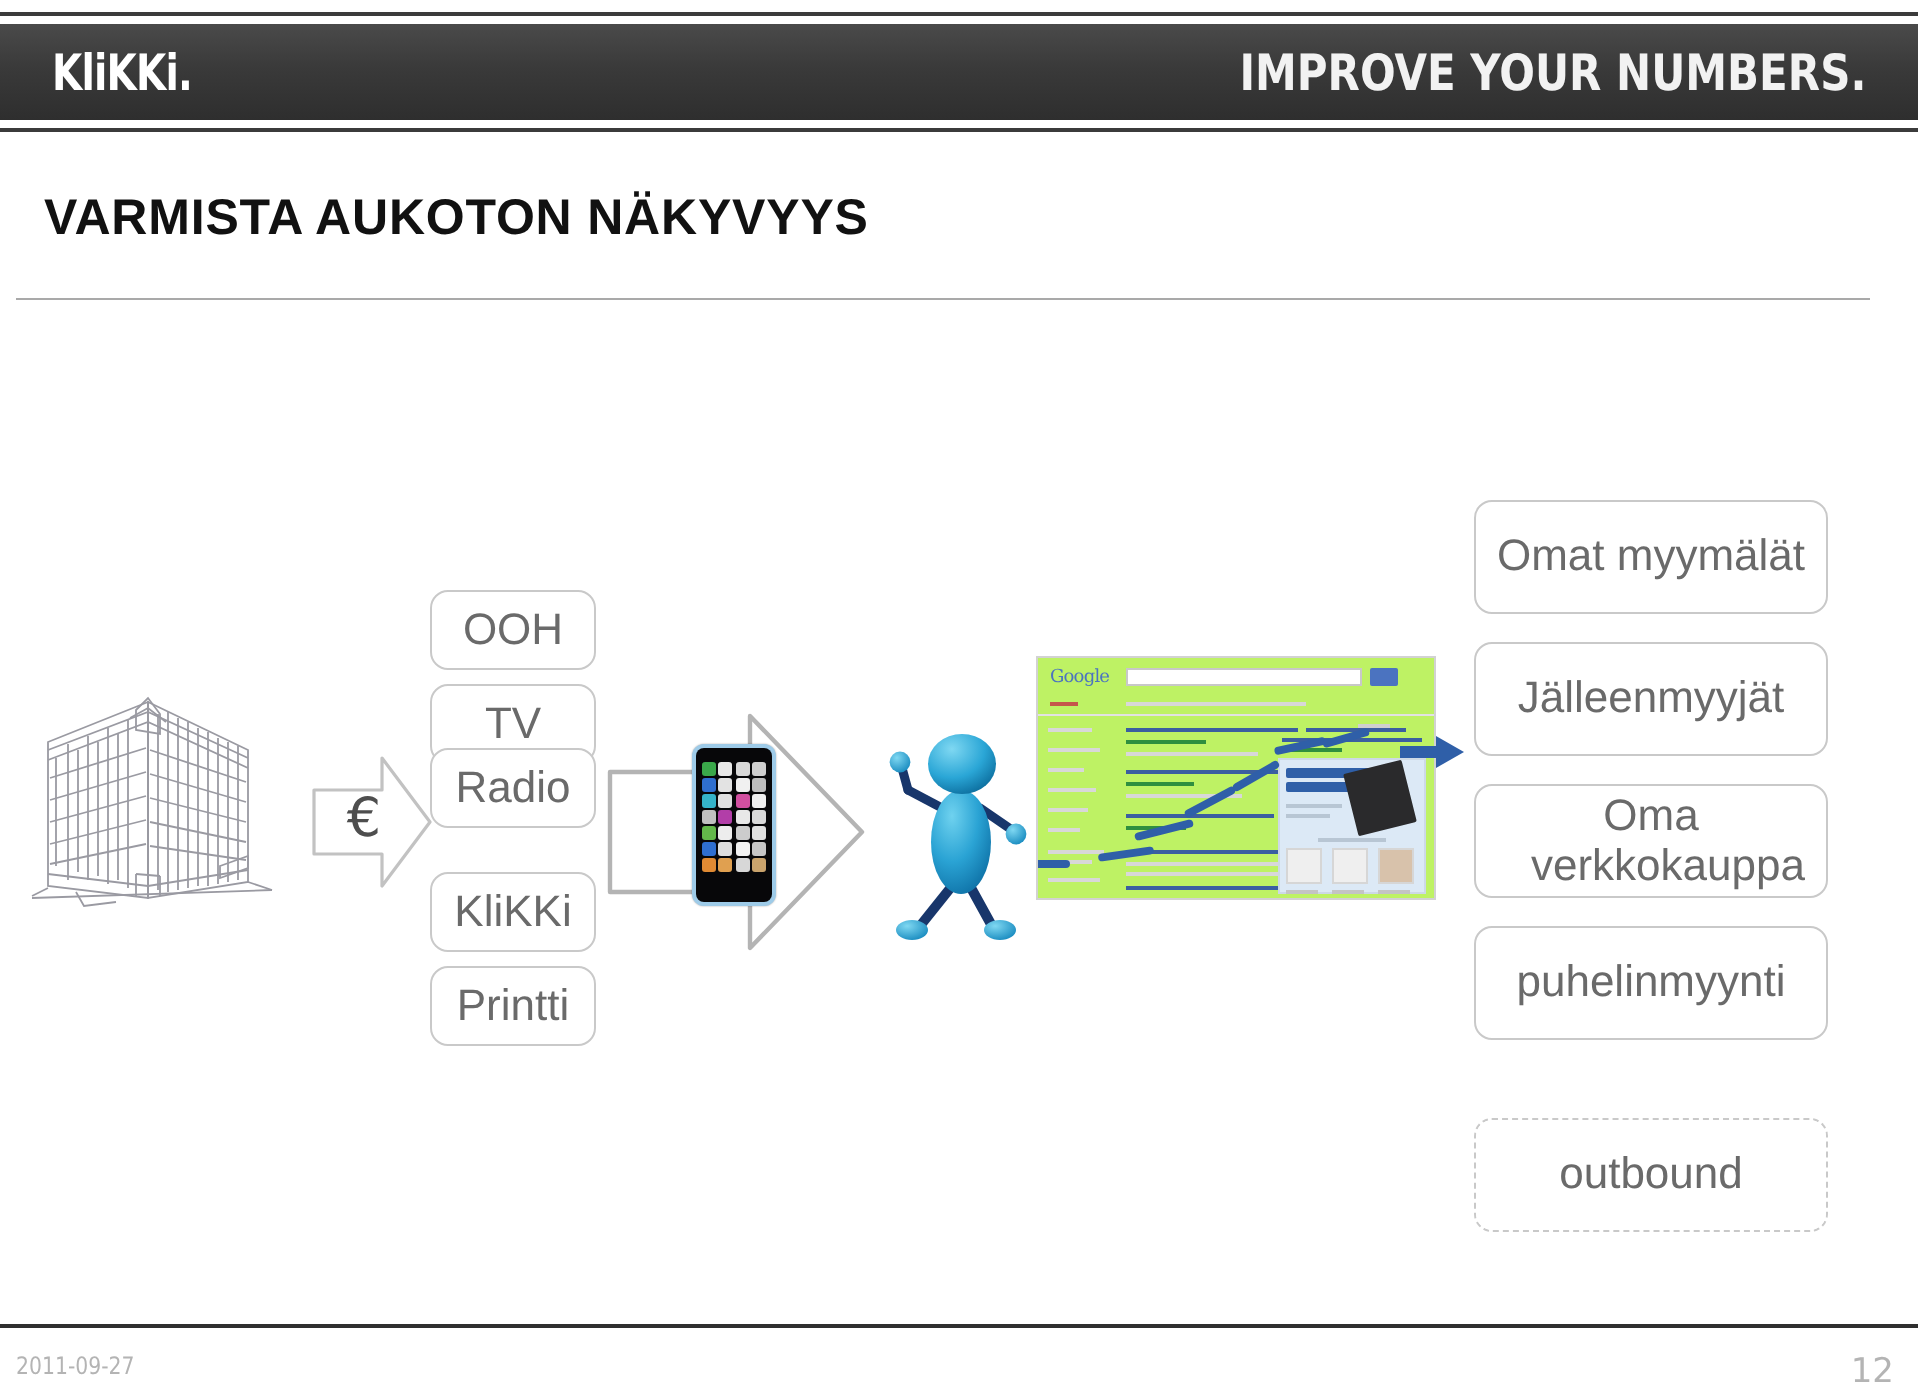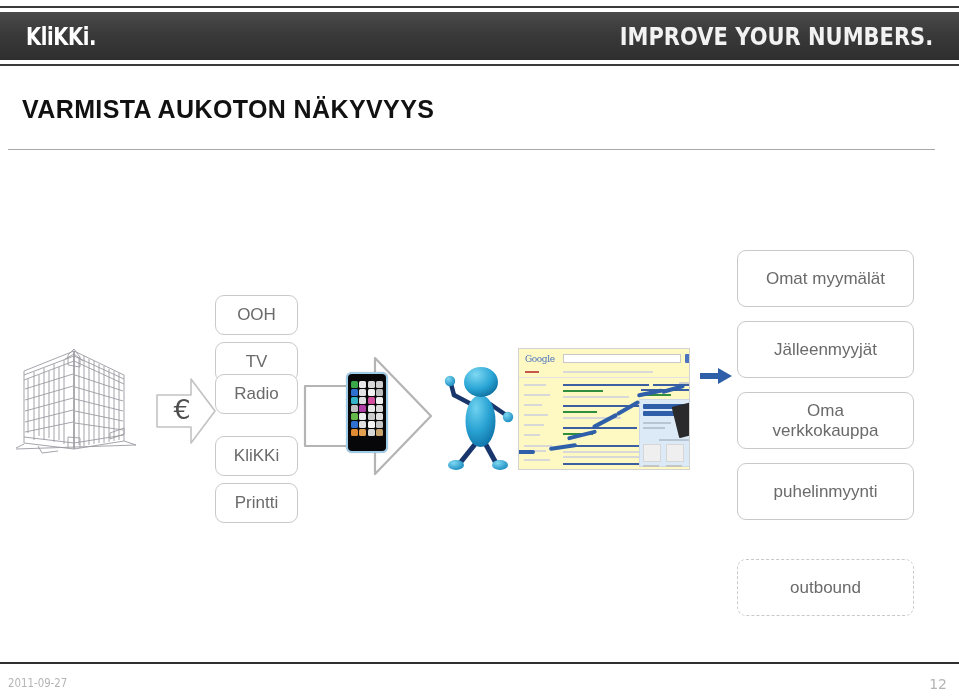--- a/index.html
+++ b/index.html
@@ -84,21 +84,21 @@
     box-sizing: border-box;
     border: 1px solid #c9c9c9;
     border-radius: 9px;
     background: #ffffff;
     display: flex;
     align-items: center;
     justify-content: center;
     text-align: center;
     color: #6a6a6a;
     font-family: "Liberation Sans", sans-serif;
-    font-size: 17px;
+    font-size: 22px;
     line-height: 1.12;
   }
   .chip.dashed {
     border-style: dashed;
     border-color: #c9c9c9;
   }
 
   
   .chip.left-chip {
     left: 215px;
@@ -178,23 +178,23 @@
   
   #person {
     position: absolute;
     left: 438px; top: 357px;
     width: 86px; height: 118px;
   }
 
   
   #serp {
     position: absolute;
-    left: 518px; top: 348px;
-    width: 172px; height: 122px;
-    background: #fef9c3;
+    left: 518px; top: 328px;
+    width: 200px; height: 122px;
+    background: #bef264;
     border: 1px solid #d2d2d2;
     box-sizing: border-box;
     overflow: hidden;
   }
   #serp-inner { position: absolute; inset: 0; }
   .serp-line {
     position: absolute;
     background: #d8d8d8;
     height: 2px;
   }
@@ -273,21 +273,21 @@
     font-size: 12px;
     color: #b4b4b4;
     transform: scaleX(0.85);
     transform-origin: left center;
     white-space: nowrap;
   }
   #footer-page {
     position: absolute;
     right: 12px; top: 676px;
     font-family: "DejaVu Sans", sans-serif;
-    font-size: 14px;
+    font-size: 17px;
     color: #b4b4b4;
     white-space: nowrap;
   }
 </style>
 </head>
 <body>
 
 <div id="top-rule"></div>
 
 <div id="brand-bar">

